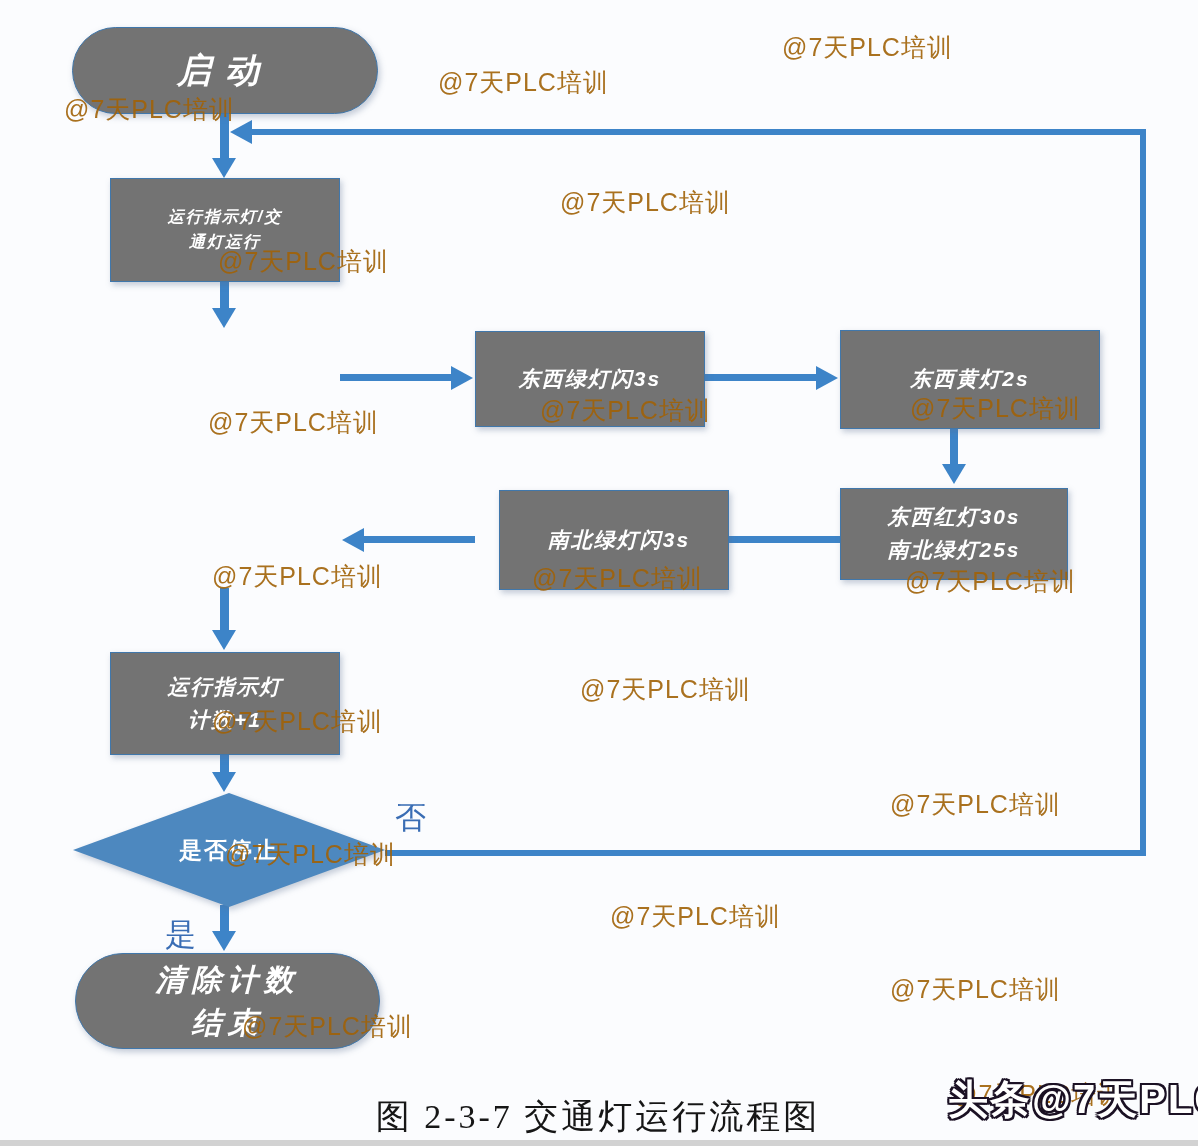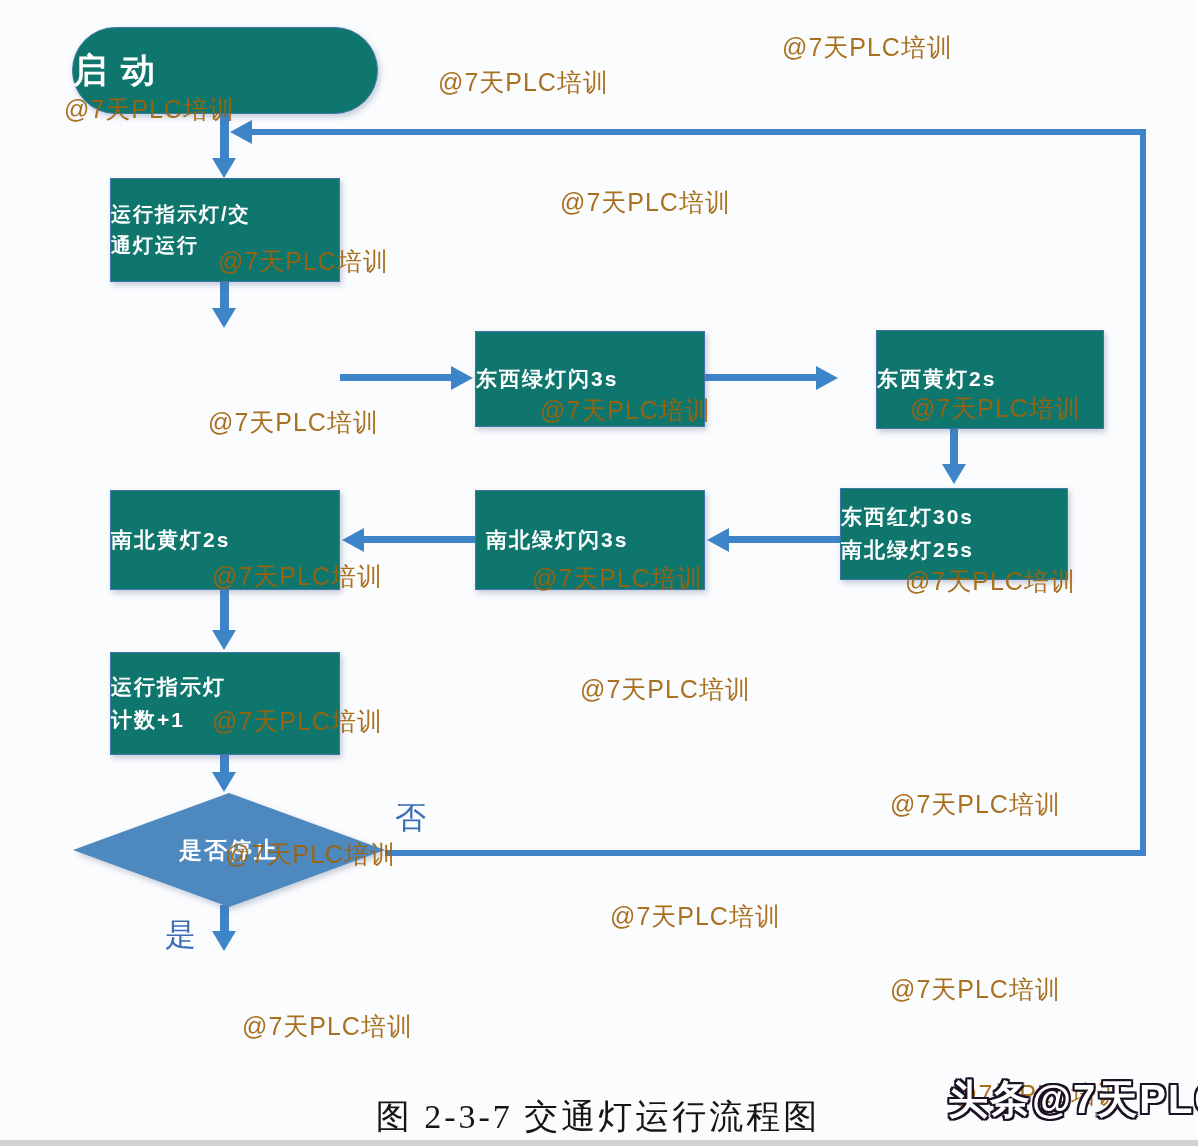--- a/index.html
+++ b/index.html
@@ -6,27 +6,28 @@
   body{
     width:1198px;height:1146px;position:relative;overflow:hidden;
     background:#fbfcfe;
     font-family:"Liberation Sans","DejaVu Sans",sans-serif;
   }
   .diagram{position:absolute;inset:0;}
 
   
   .node{
     position:absolute;
-    background:#0f766e;
+    background:#737373;
     border:1px solid #4077ab;
     box-shadow:2px 3px 6px rgba(90,110,140,.35);
     color:#fff;font-weight:bold;
-    display:flex;flex-direction:column;align-items:flex-start;justify-content:center;
+    display:flex;flex-direction:column;align-items:center;justify-content:center;
     text-align:center;letter-spacing:2px;line-height:1.55;font-size:21px;
     box-sizing:border-box;
+    font-style:italic;
   }
   .stadium{border-radius:48px;}
   .start-node{font-size:34px;letter-spacing:14px;}
   .end-node{font-size:30px;letter-spacing:6px;line-height:1.45;}
   .diamond-wrap{position:absolute;filter:drop-shadow(2px 3px 3px rgba(90,110,140,.35));}
   .diamond{
     width:100%;height:100%;
     background:#4d88bf;
     clip-path:polygon(50% 0,100% 50%,50% 100%,0 50%);
     display:flex;align-items:center;justify-content:center;
@@ -98,58 +99,59 @@
   <div class="vline" style="left:220px;top:754px;width:9px;height:20px;"></div>
   <div class="arr down" style="left:212px;top:772px;"></div>
 
   <div class="vline" style="left:220px;top:905px;width:9px;height:28px;"></div>
   <div class="arr down" style="left:212px;top:931px;"></div>
 
   <div class="node stadium start-node" style="left:72px;top:27px;width:306px;height:87px;">
     <span>启动</span>
   </div>
 
-  <div class="node" style="left:110px;top:178px;width:230px;height:104px;font-size:20px;">
+  <div class="node" style="left:110px;top:178px;width:230px;height:104px;font-size:16px;">
     <span>运行指示灯/交</span>
     <span>通灯运行</span>
   </div>
 
 
   <div class="node" style="left:475px;top:331px;width:230px;height:96px;">
     <span>东西绿灯闪3s</span>
   </div>
 
-  <div class="node" style="left:876px;top:330px;width:228px;height:99px;">
+  <div class="node" style="left:840px;top:330px;width:260px;height:99px;">
     <span>东西黄灯2s</span>
   </div>
 
   <div class="node" style="left:840px;top:488px;width:228px;height:92px;">
     <span>东西红灯30s</span>
     <span>南北绿灯25s</span>
   </div>
 
-  <div class="node" style="left:475px;top:490px;width:230px;height:100px;padding-left:10px;">
+  <div class="node" style="left:499px;top:490px;width:230px;height:100px;padding-left:10px;">
     <span>南北绿灯闪3s</span>
   </div>
 
-  <div class="node" style="left:110px;top:490px;width:230px;height:100px;">
-    <span>南北黄灯2s</span>
-  </div>
 
   <div class="node" style="left:110px;top:652px;width:230px;height:103px;">
     <span>运行指示灯</span>
     <span>计数+1</span>
   </div>
 
   <div class="diamond-wrap" style="left:73px;top:793px;width:312px;height:114px;">
     <div class="diamond">
       <span>是否停止</span>
     </div>
   </div>
 
+  <div class="node stadium end-node" style="left:75px;top:953px;width:305px;height:96px;">
+    <span>清除计数</span>
+    <span>结束</span>
+  </div>
 
   <div class="flow-label" style="left:395px;top:797px;">否</div>
   <div class="flow-label" style="left:165px;top:914px;">是</div>
 
   <div class="wm" style="left:782px;top:31px;">@7天PLC培训</div>
   <div class="wm" style="left:438px;top:66px;">@7天PLC培训</div>
   <div class="wm" style="left:64px;top:93px;">@7天PLC培训</div>
   <div class="wm" style="left:560px;top:186px;">@7天PLC培训</div>
   <div class="wm" style="left:218px;top:245px;">@7天PLC培训</div>
   <div class="wm" style="left:540px;top:394px;">@7天PLC培训</div>

